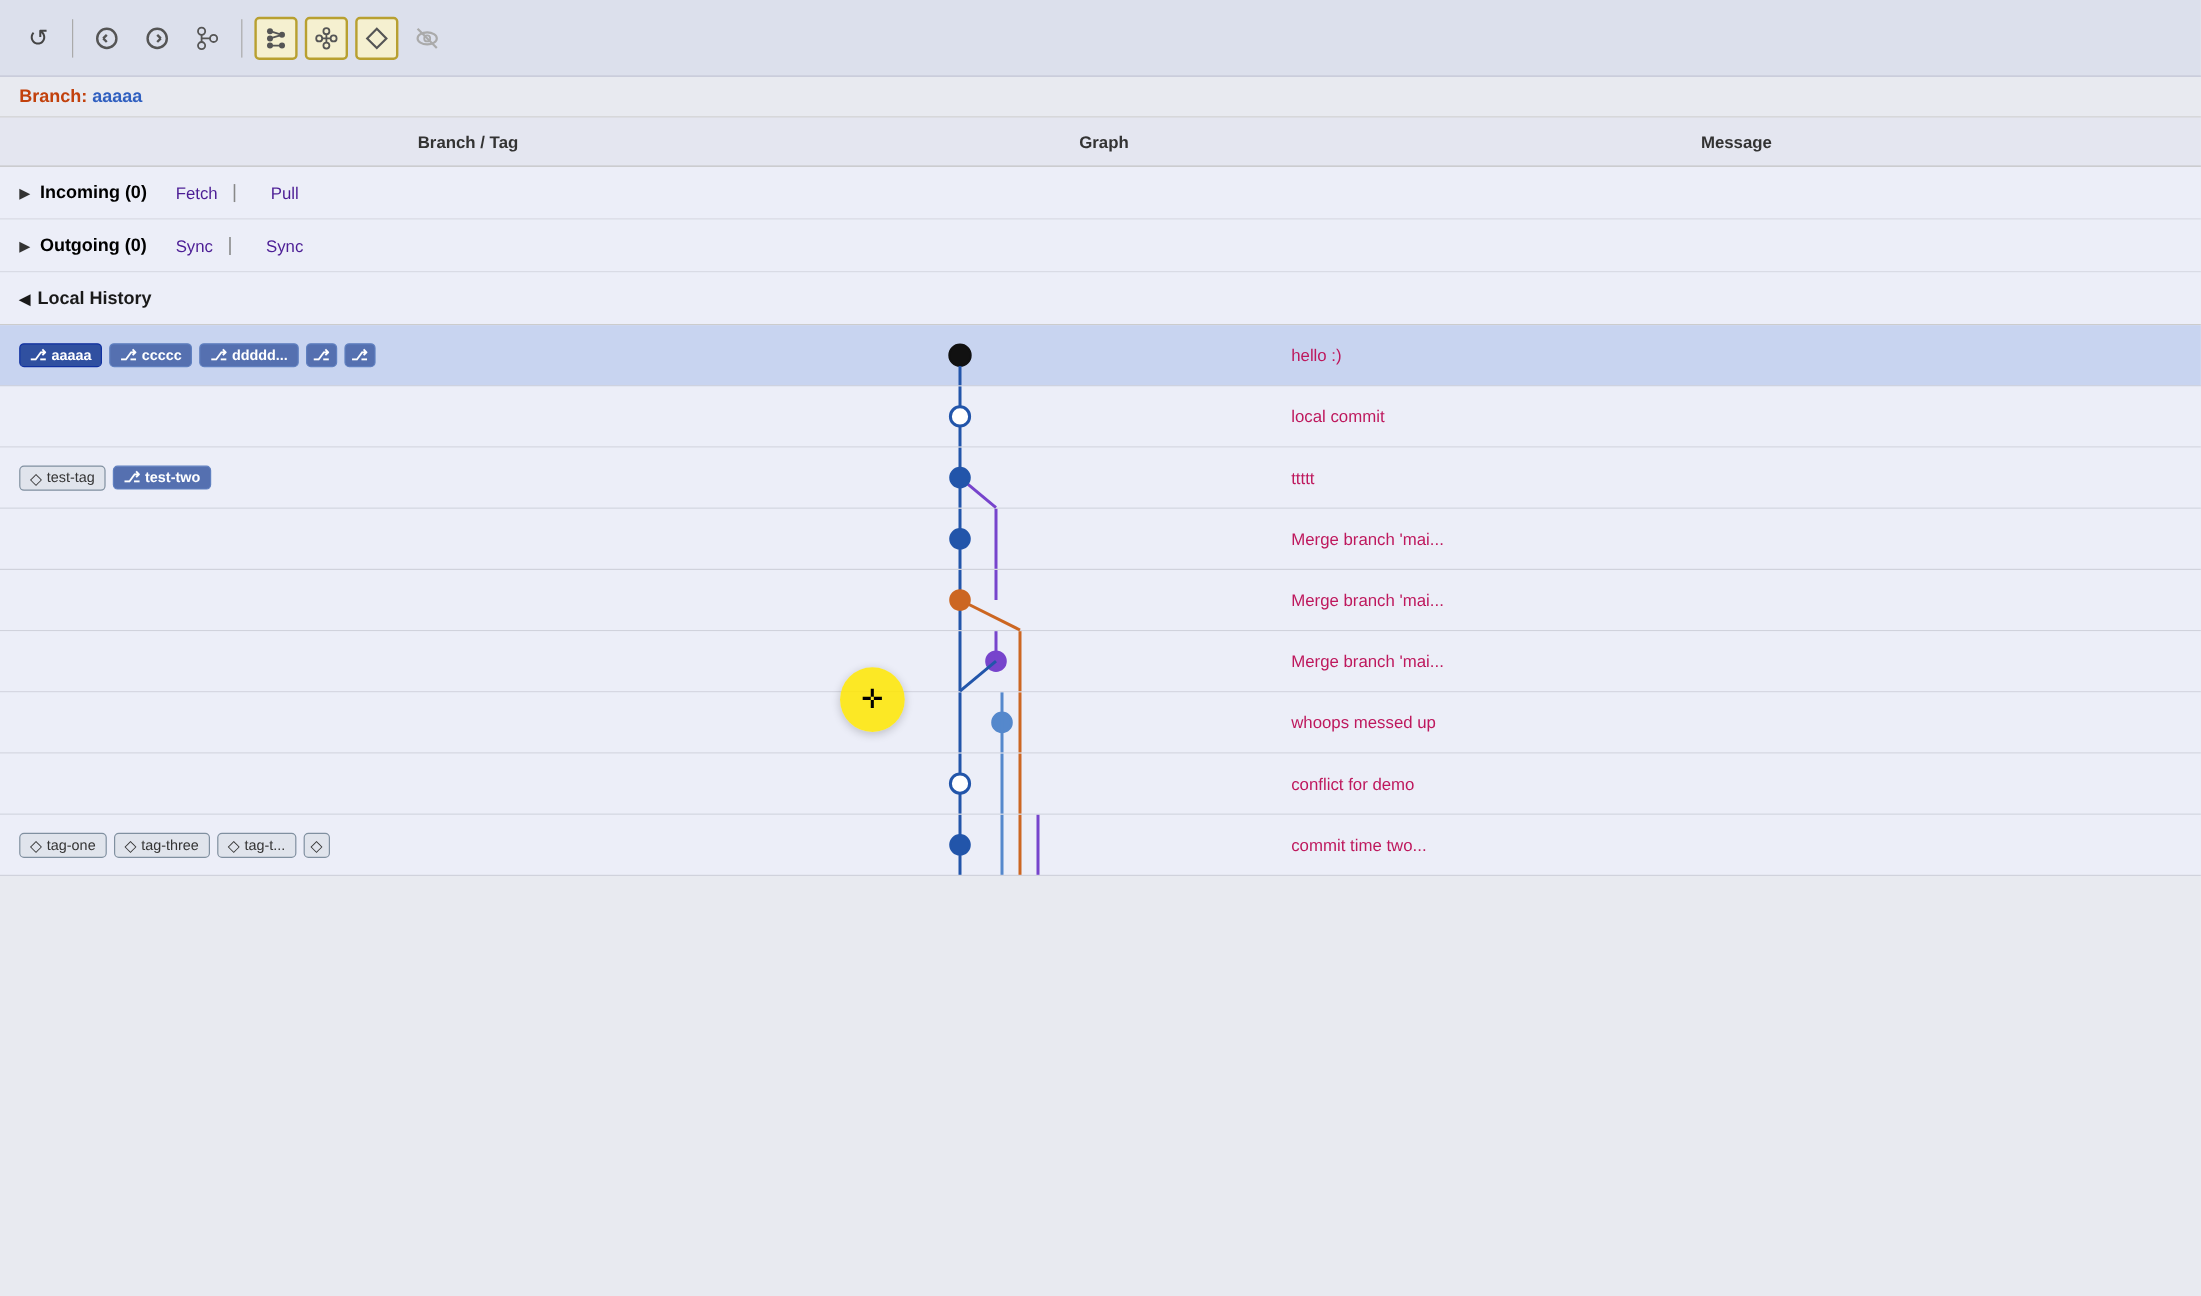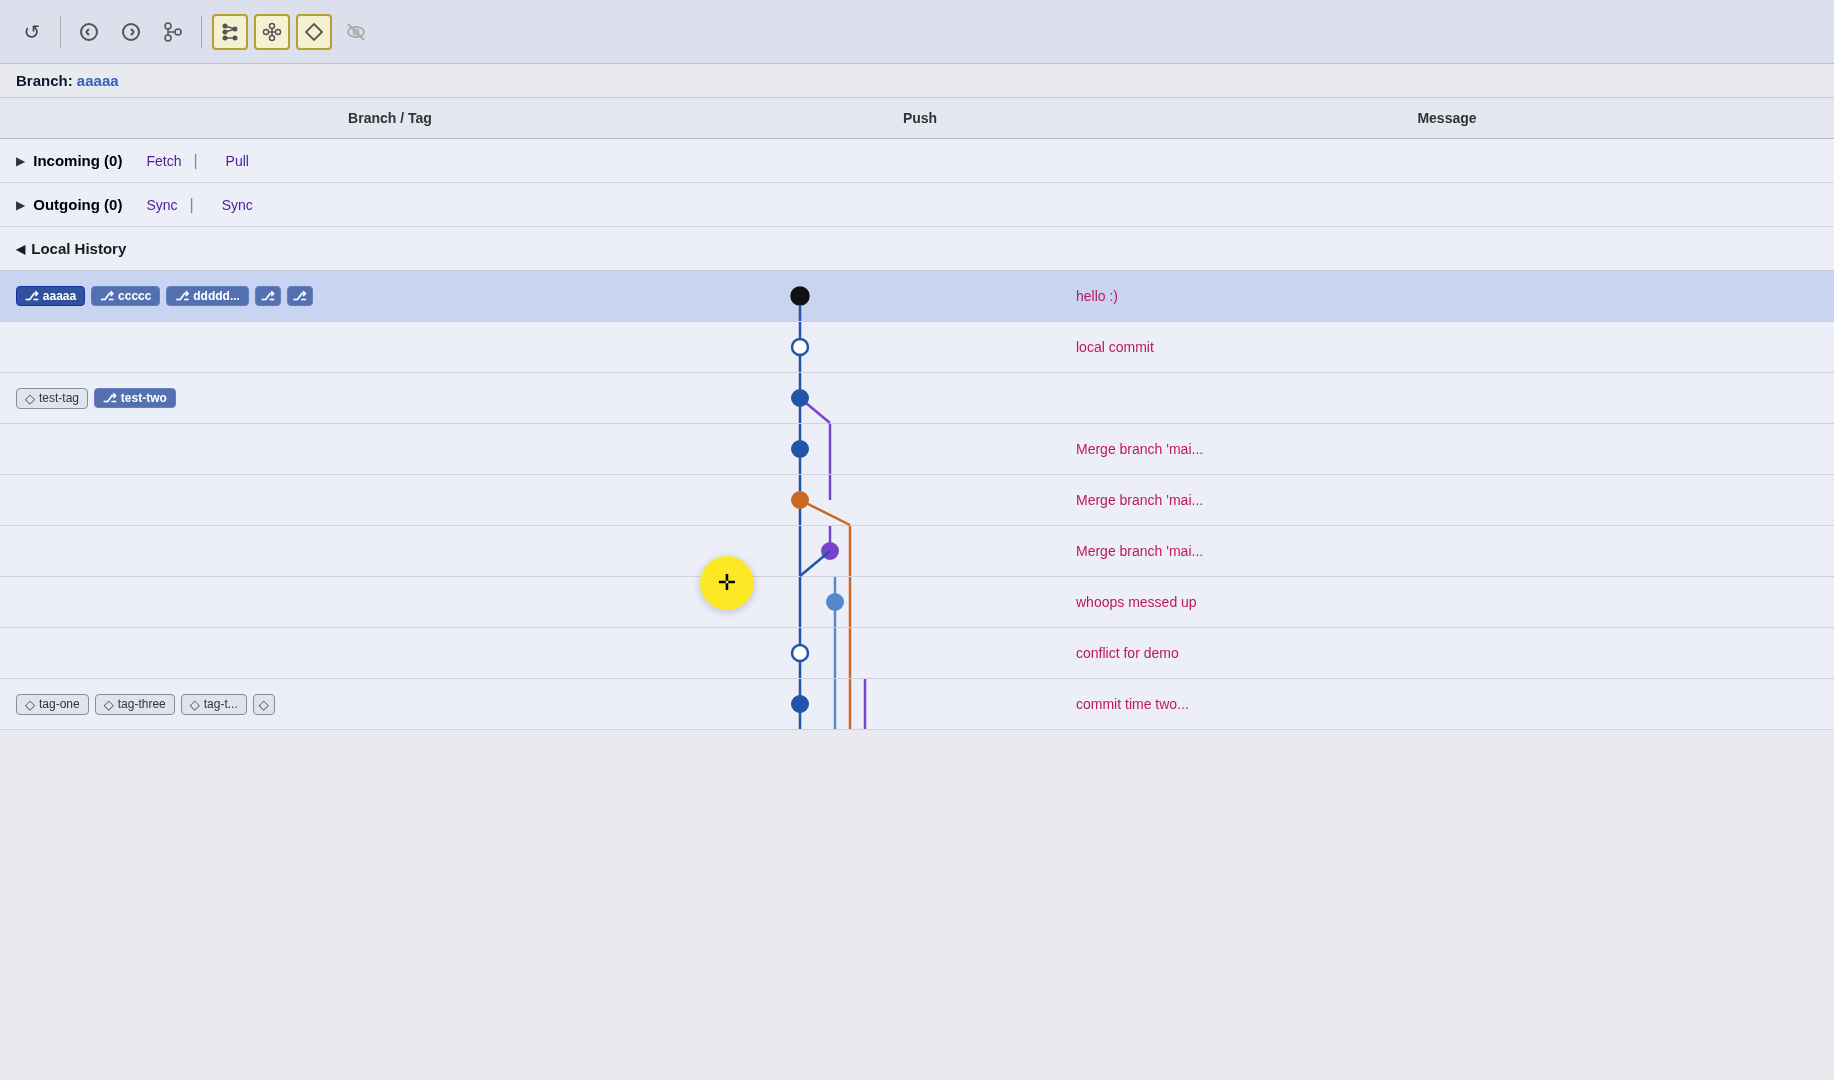--- a/index.html
+++ b/index.html
@@ -57,21 +57,21 @@
     .branch-row {
       background: #e8eaf0;
       padding: 8px 16px;
       font-size: 15px;
       color: #222;
       font-weight: 500;
       border-bottom: 1px solid #ccc;
     }
 
     .branch-row span {
-      color: #0f172a;
+      color: #c2410c;
       font-weight: 600;
     }
 
     
     .table-header {
       display: grid;
       grid-template-columns: 780px 280px 1fr;
       background: #e4e6f0;
       border-bottom: 1px solid #bbb;
       padding: 6px 0;
@@ -290,21 +290,21 @@
     </div>
   </div>
 
   <div class="branch-row">
     <span>Branch:</span>
     <span style="color:#3060c0; font-weight:600; cursor:pointer;">aaaaa</span>
   </div>
 
   <div class="table-header">
     <div class="table-header-cell">Branch / Tag</div>
-    <div class="table-header-cell">Push</div>
+    <div class="table-header-cell">Graph</div>
     <div class="table-header-cell">Message</div>
   </div>
 
   <div class="section-row">
     <div class="section-row-left">
       <span style="cursor:pointer; font-size:12px; color:#333;">▶</span>
       <span style="font-size:15px; font-weight:700;">Incoming (0)</span>
       <a class="action-link">Fetch</a>
       <span class="action-sep">|</span>
       <a class="action-link">Pull</a>
@@ -388,20 +388,21 @@
         </span>
       </div>
       <div class="graph-col">
         <svg width="280" height="50" style="overflow:visible;">
           <line x1="20" y1="0" x2="20" y2="50" stroke="#2255aa" stroke-width="2.5"></line>
 
           <line x1="20" y1="25" x2="50" y2="50" stroke="#7744cc" stroke-width="2.5"></line>
           <circle cx="20" cy="25" r="8" fill="#2255aa" stroke="#2255aa" stroke-width="2"></circle>
         </svg>
       </div>
+      <div class="message-col">ttttt</div>
     </div>
 
     <div class="commit-row">
       <div class="commit-row-left"></div>
       <div class="graph-col">
         <svg width="280" height="50" style="overflow:visible;">
           <line x1="20" y1="0" x2="20" y2="50" stroke="#2255aa" stroke-width="2.5"></line>
           <line x1="50" y1="0" x2="50" y2="50" stroke="#7744cc" stroke-width="2.5"></line>
           <circle cx="20" cy="25" r="8" fill="#2255aa" stroke="#2255aa" stroke-width="2"></circle>
         </svg>

